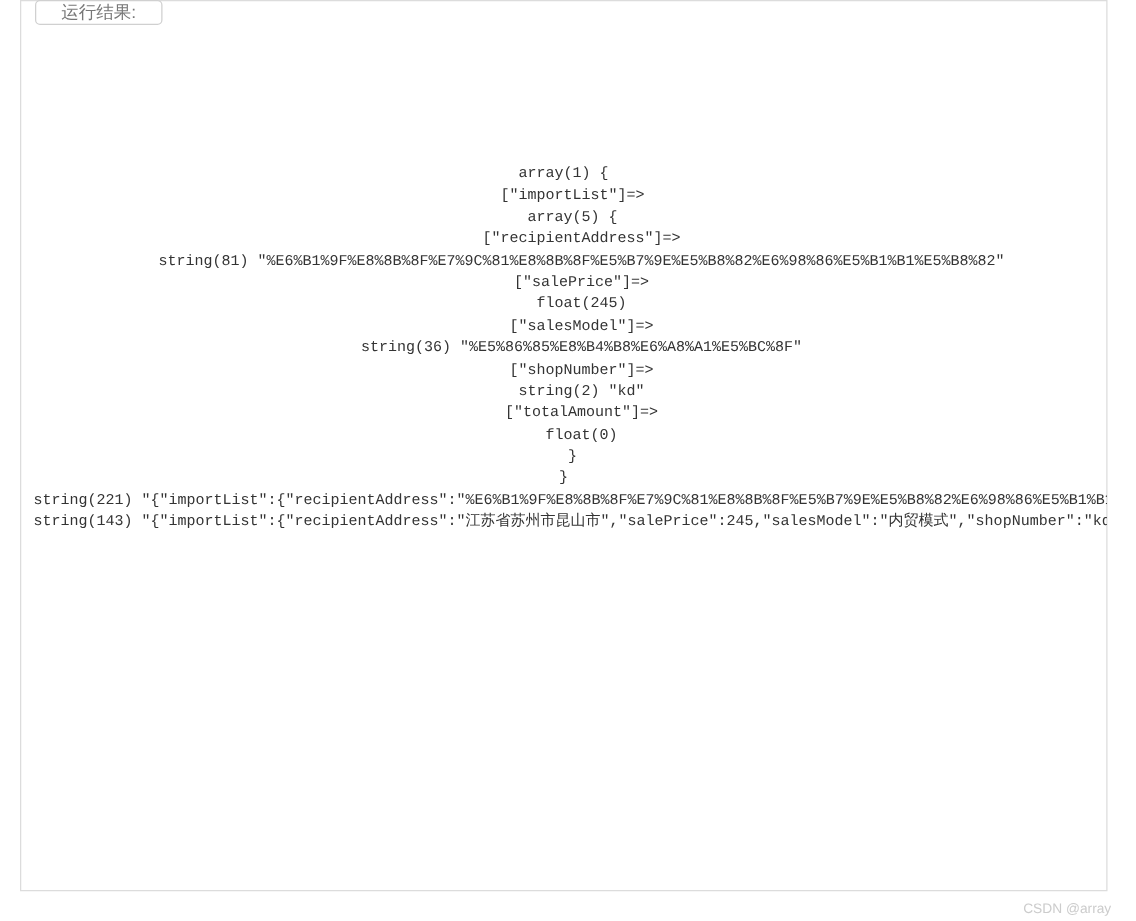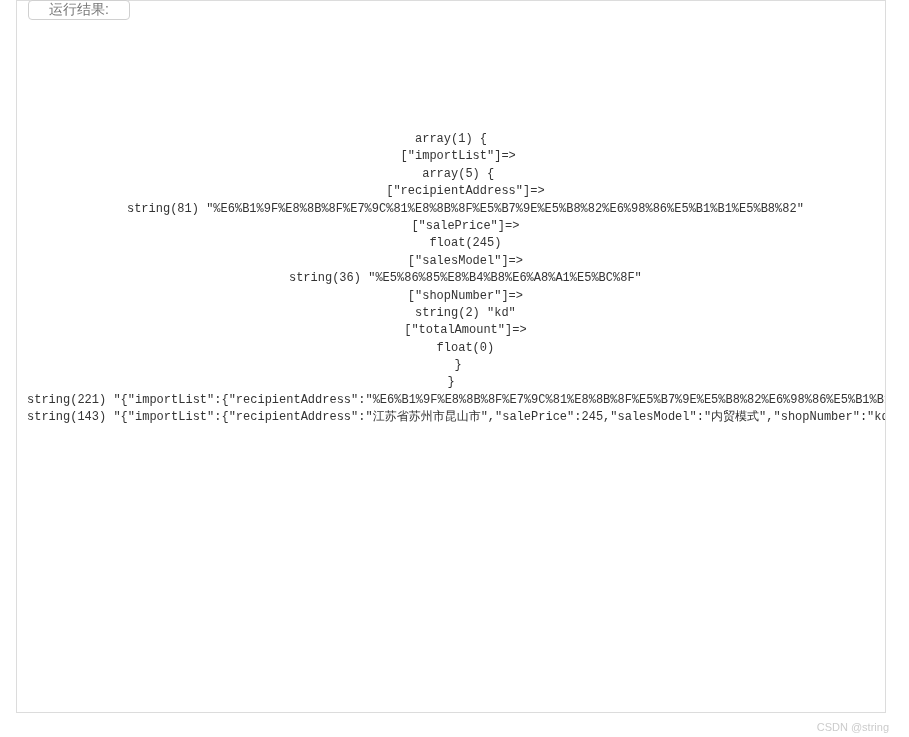--- a/index.html
+++ b/index.html
@@ -101,13 +101,13 @@
     ["shopNumber"]=&gt;
     string(2) "kd"
     ["totalAmount"]=&gt;
     float(0)
   }
 }
 string(221) "{"importList":{"recipientAddress":"%E6%B1%9F%E8%8B%8F%E7%9C%81%E8%8B%8F%E5%B7%9E%E5%B8%82%E6%98%86%E5%B1%B1%E5%B8%82","salePrice":245,"salesModel":"%E5%86%85%E8%B4%B8%E6%A8%A1%E5%BC%8F","shopNumber":"kd","totalAmount":0}}"
 string(143) "{"importList":{"recipientAddress":"江苏省苏州市昆山市","salePrice":245,"salesModel":"内贸模式","shopNumber":"kd","totalAmount":0}}"</pre>
 </div>
 
-<div class="watermark">CSDN @string</div>
+<div class="watermark">CSDN @array</div>
 
 </body></html>

